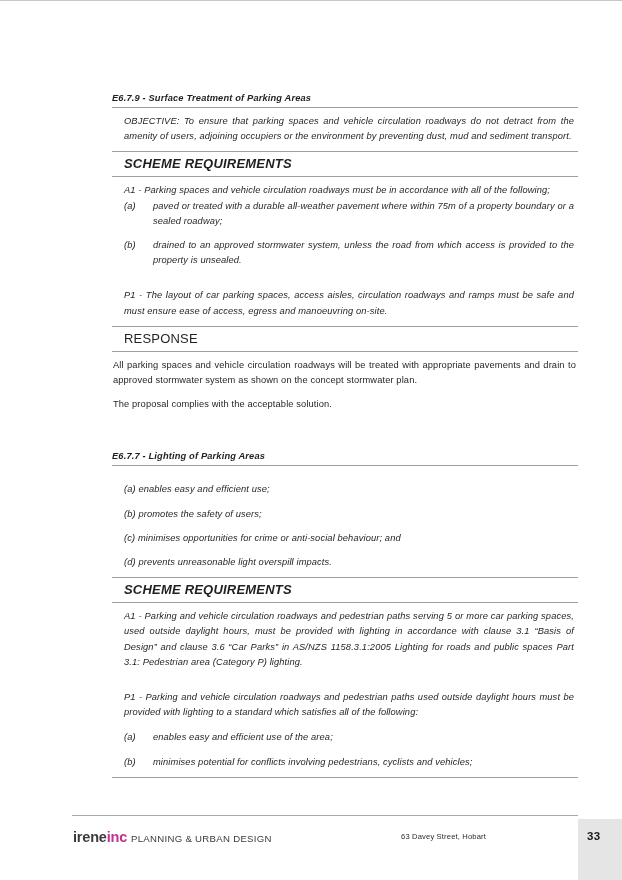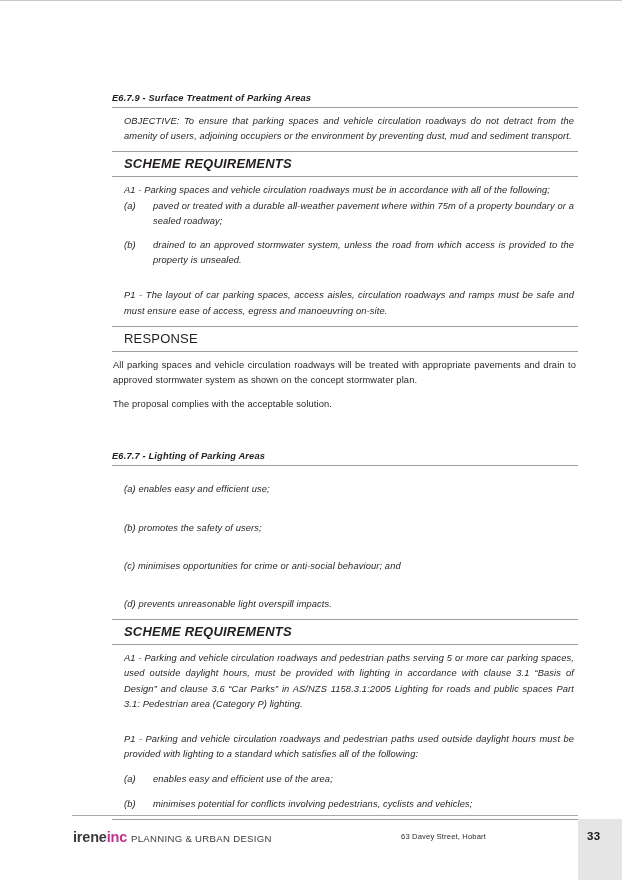--- a/index.html
+++ b/index.html
@@ -116,21 +116,21 @@
     padding-right: 4px;
   }
   
   .item-inline {
     font-style: italic;
     font-size: 9.3px;
     line-height: 15.2px;
     letter-spacing: 0.12px;
     padding-left: 12px;
   }
-  .item-inline + .item-inline { margin-top: 23px; }
+  .item-inline + .item-inline { margin-top: 9px; }
 
   .gap-10 { height: 10px; }
   .gap-20 { height: 20px; }
 
   .section-gap { height: 30px; }
 
   
   .footer {
     position: absolute;
     left: 72px;

